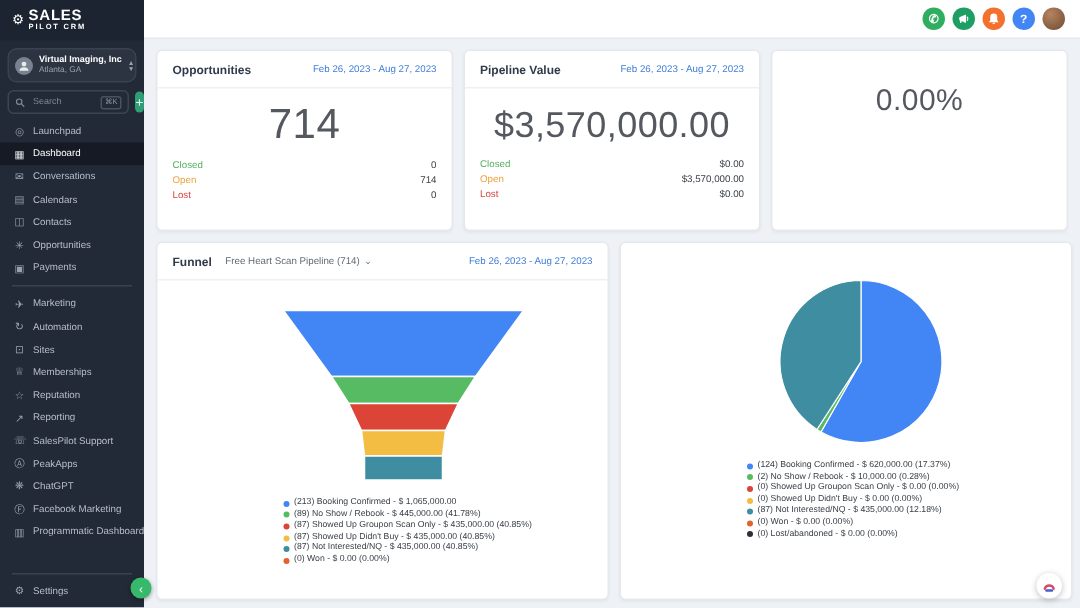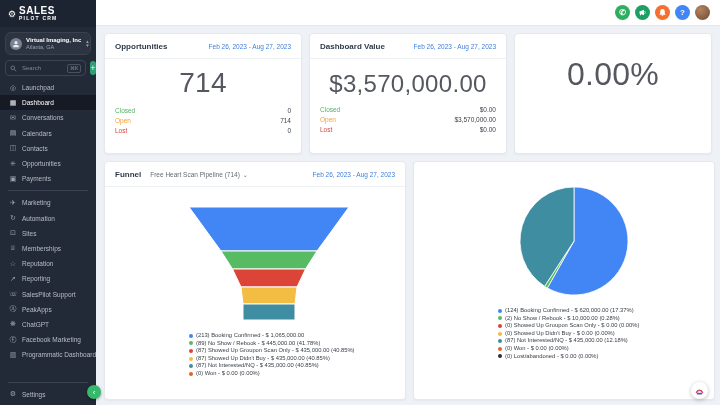--- a/index.html
+++ b/index.html
@@ -39,21 +39,21 @@
   .tb-avatar{width:15px;height:15px;border-radius:50%;background:radial-gradient(circle at 35% 30%,#b58460,#6e4a31);border:none;cursor:pointer;}
   
   .main{position:absolute;left:96px;top:26px;width:624px;height:379px;box-sizing:border-box;padding:7px 8px;background:#eef2f6;}
   .stats-row{display:flex;gap:7px;margin-bottom:7px;}
   .stat-card{flex:1;background:#fff;border:1px solid #e5e9ee;border-radius:4px;height:121px;box-shadow:0 1px 2px rgba(20,30,50,.05);box-sizing:border-box;}
   .card-head{display:flex;justify-content:space-between;align-items:center;padding:8px 10px 7px;border-bottom:1px solid #eef1f4;}
   .card-title{font-size:8px;font-weight:700;color:#2f3b4b;}
   .date-range{font-size:6.5px;color:#3d7ed8;cursor:pointer;white-space:nowrap;}
   .stat-value{text-align:center;font-size:28px;font-weight:400;color:#55595f;margin-top:8px;letter-spacing:.3px;}
   .stat-card:nth-child(2) .stat-value{font-size:24px;margin-top:11px;}
-  .stat-card:nth-child(3) .stat-value{font-size:32px;margin-top:22px;}
+  .stat-card:nth-child(3) .stat-value{font-size:20px;margin-top:22px;}
   .stat-rows{padding:7px 10px 0;}
   .stat-row{display:flex;justify-content:space-between;font-size:6.5px;line-height:9.8px;}
   .stat-row .v{color:#3c424a;}
   
   .charts-row{display:flex;gap:7px;}
   .chart-card{flex:1;background:#fff;border:1px solid #e5e9ee;border-radius:4px;height:239px;box-shadow:0 1px 2px rgba(20,30,50,.05);box-sizing:border-box;position:relative;}
   .chart-head{display:flex;align-items:center;gap:9px;padding:8px 10px 7px;border-bottom:1px solid #eef1f4;}
   .pipeline-select{display:flex;align-items:center;gap:3px;font-size:6.5px;color:#636b76;cursor:pointer;}
   .chev{font-size:6px;color:#636b76;}
   .chart-head .date-range{margin-left:auto;}
@@ -231,21 +231,21 @@
           </div>
           <div class="stat-row">
             <span style="color: rgb(214, 69, 64);">Lost</span>
             <span class="v">0</span>
           </div>
         </div>
     </section>
 
     <section class="stat-card">
       <div class="card-head">
-        <span class="card-title">Dashboard Value</span>
+        <span class="card-title">Pipeline Value</span>
         <span class="date-range">Feb 26, 2023 - Aug 27, 2023</span>
       </div>
       <div class="stat-value">$3,570,000.00</div>
       <div class="stat-rows">
           <div class="stat-row">
             <span style="color: rgb(84, 177, 98);">Closed</span>
             <span class="v">$0.00</span>
           </div>
           <div class="stat-row">
             <span style="color: rgb(240, 161, 62);">Open</span>

